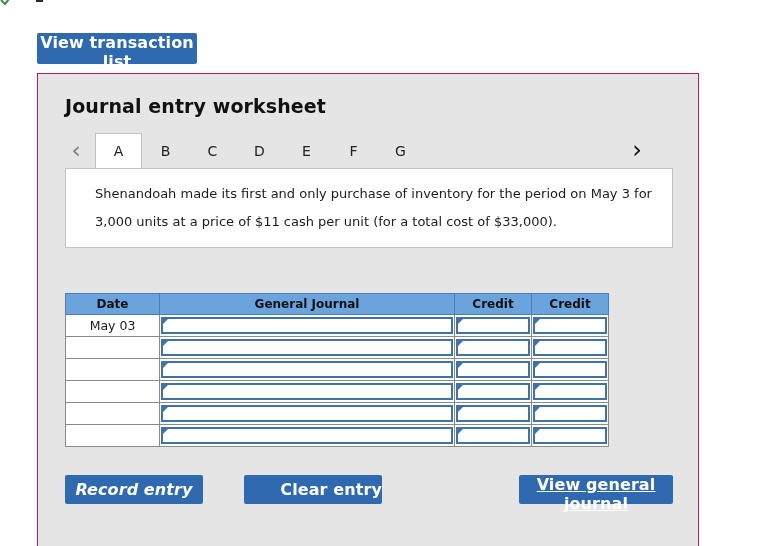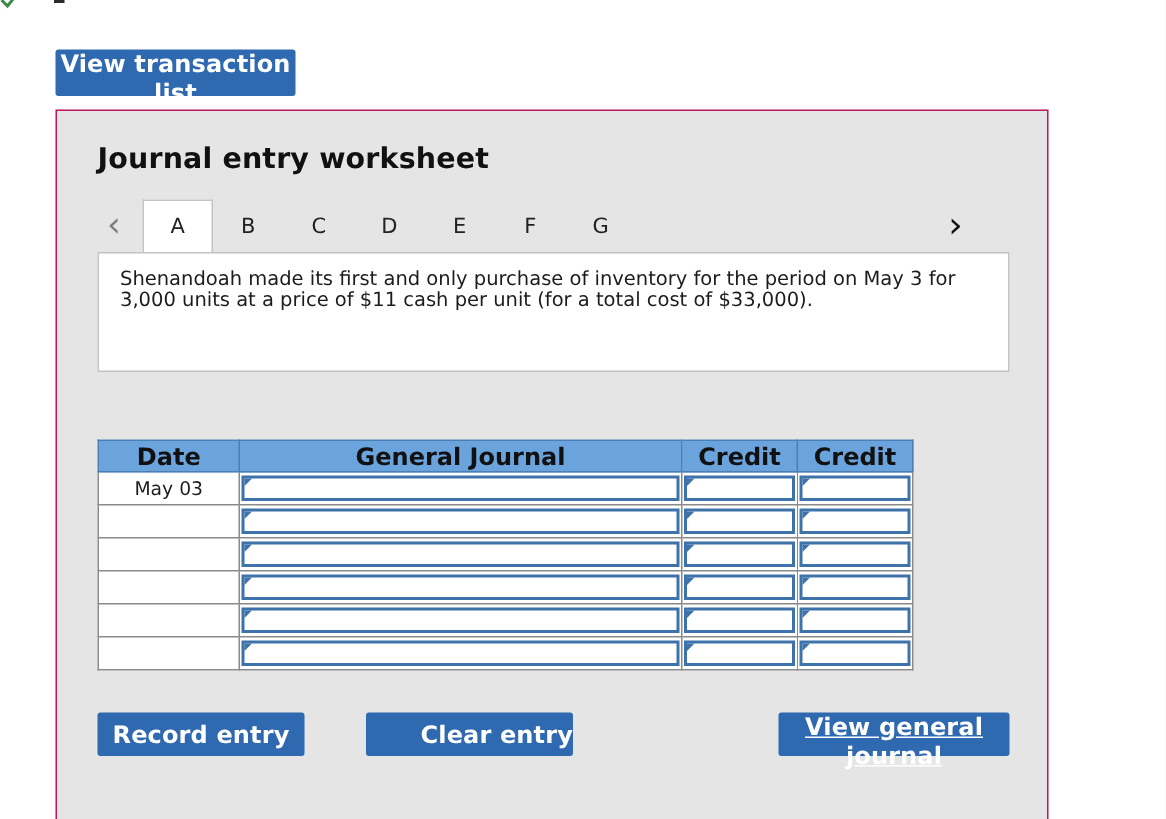--- a/index.html
+++ b/index.html
@@ -137,25 +137,25 @@
     left: 27px;
     top: 94px;
     width: 608px;
     height: 80px;
     background: #ffffff;
     border: 1px solid #c3c3c3;
     box-sizing: border-box;
   }
   .desc-text {
     position: absolute;
-    left: 14px;
+    left: 29px;
     top: 11px;
     width: 570px;
     font-size: 13px;
-    line-height: 14px;
+    line-height: 28px;
     color: #1c1c1c;
   }
 
   .note {
     position: absolute;
     left: 27px;
     top: 190px;
     font-size: 11.5px;
     color: #a32020;
   }
@@ -166,21 +166,21 @@
     left: 27px;
     top: 219px;
     width: 543px;
     border-collapse: collapse;
     table-layout: fixed;
     background: #ffffff;
   }
   .jtable th {
     background: #6ba3dd;
     border: 1px solid #4a7fb5;
-    font-size: 16px;
+    font-size: 12px;
     font-weight: bold;
     color: #111;
     height: 20px;
     padding: 0;
     text-align: center;
   }
   .jtable td {
     border: 1px solid #8a8a8a;
     padding: 0;
     height: 21px;
@@ -224,20 +224,21 @@
   }
 
   
   #record-entry {
     position: absolute;
     left: 27px;
     top: 401px;
     width: 138px;
     height: 29px;
     border-radius: 2px;
+    font-style: italic;
   }
   #clear-entry {
     position: absolute;
     left: 206px;
     top: 401px;
     width: 138px;
     height: 29px;
     border-radius: 2px;
     text-align: right;
   }

